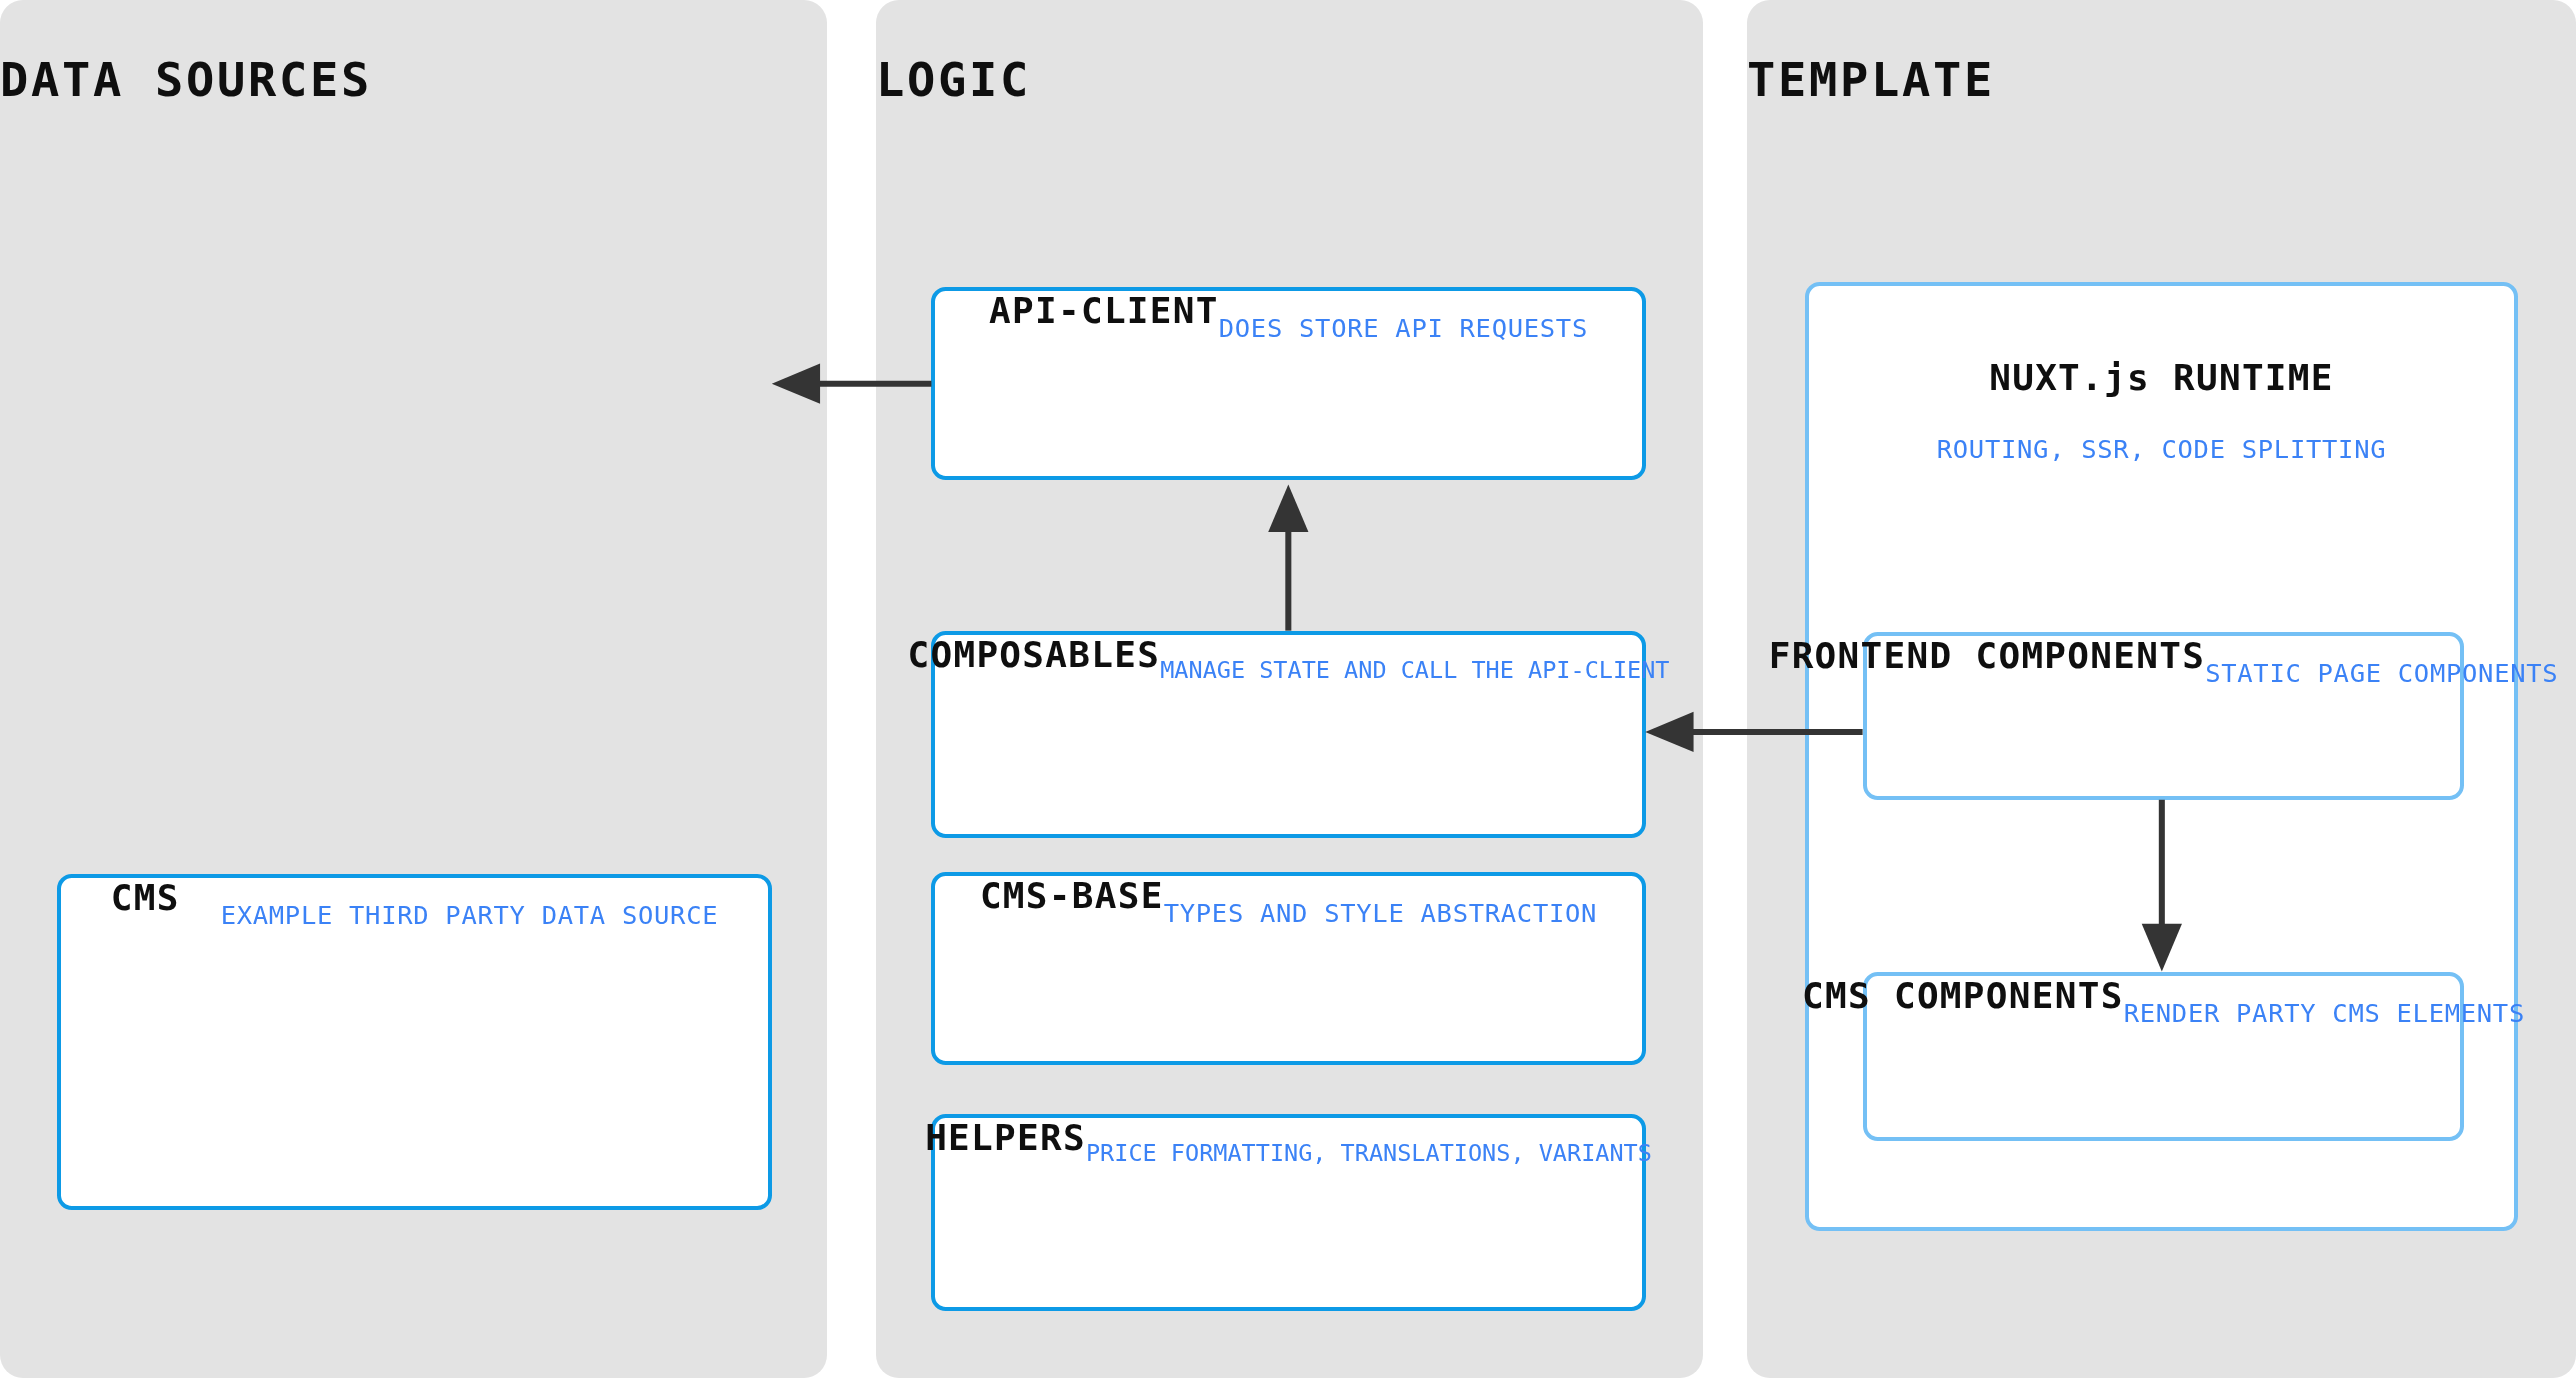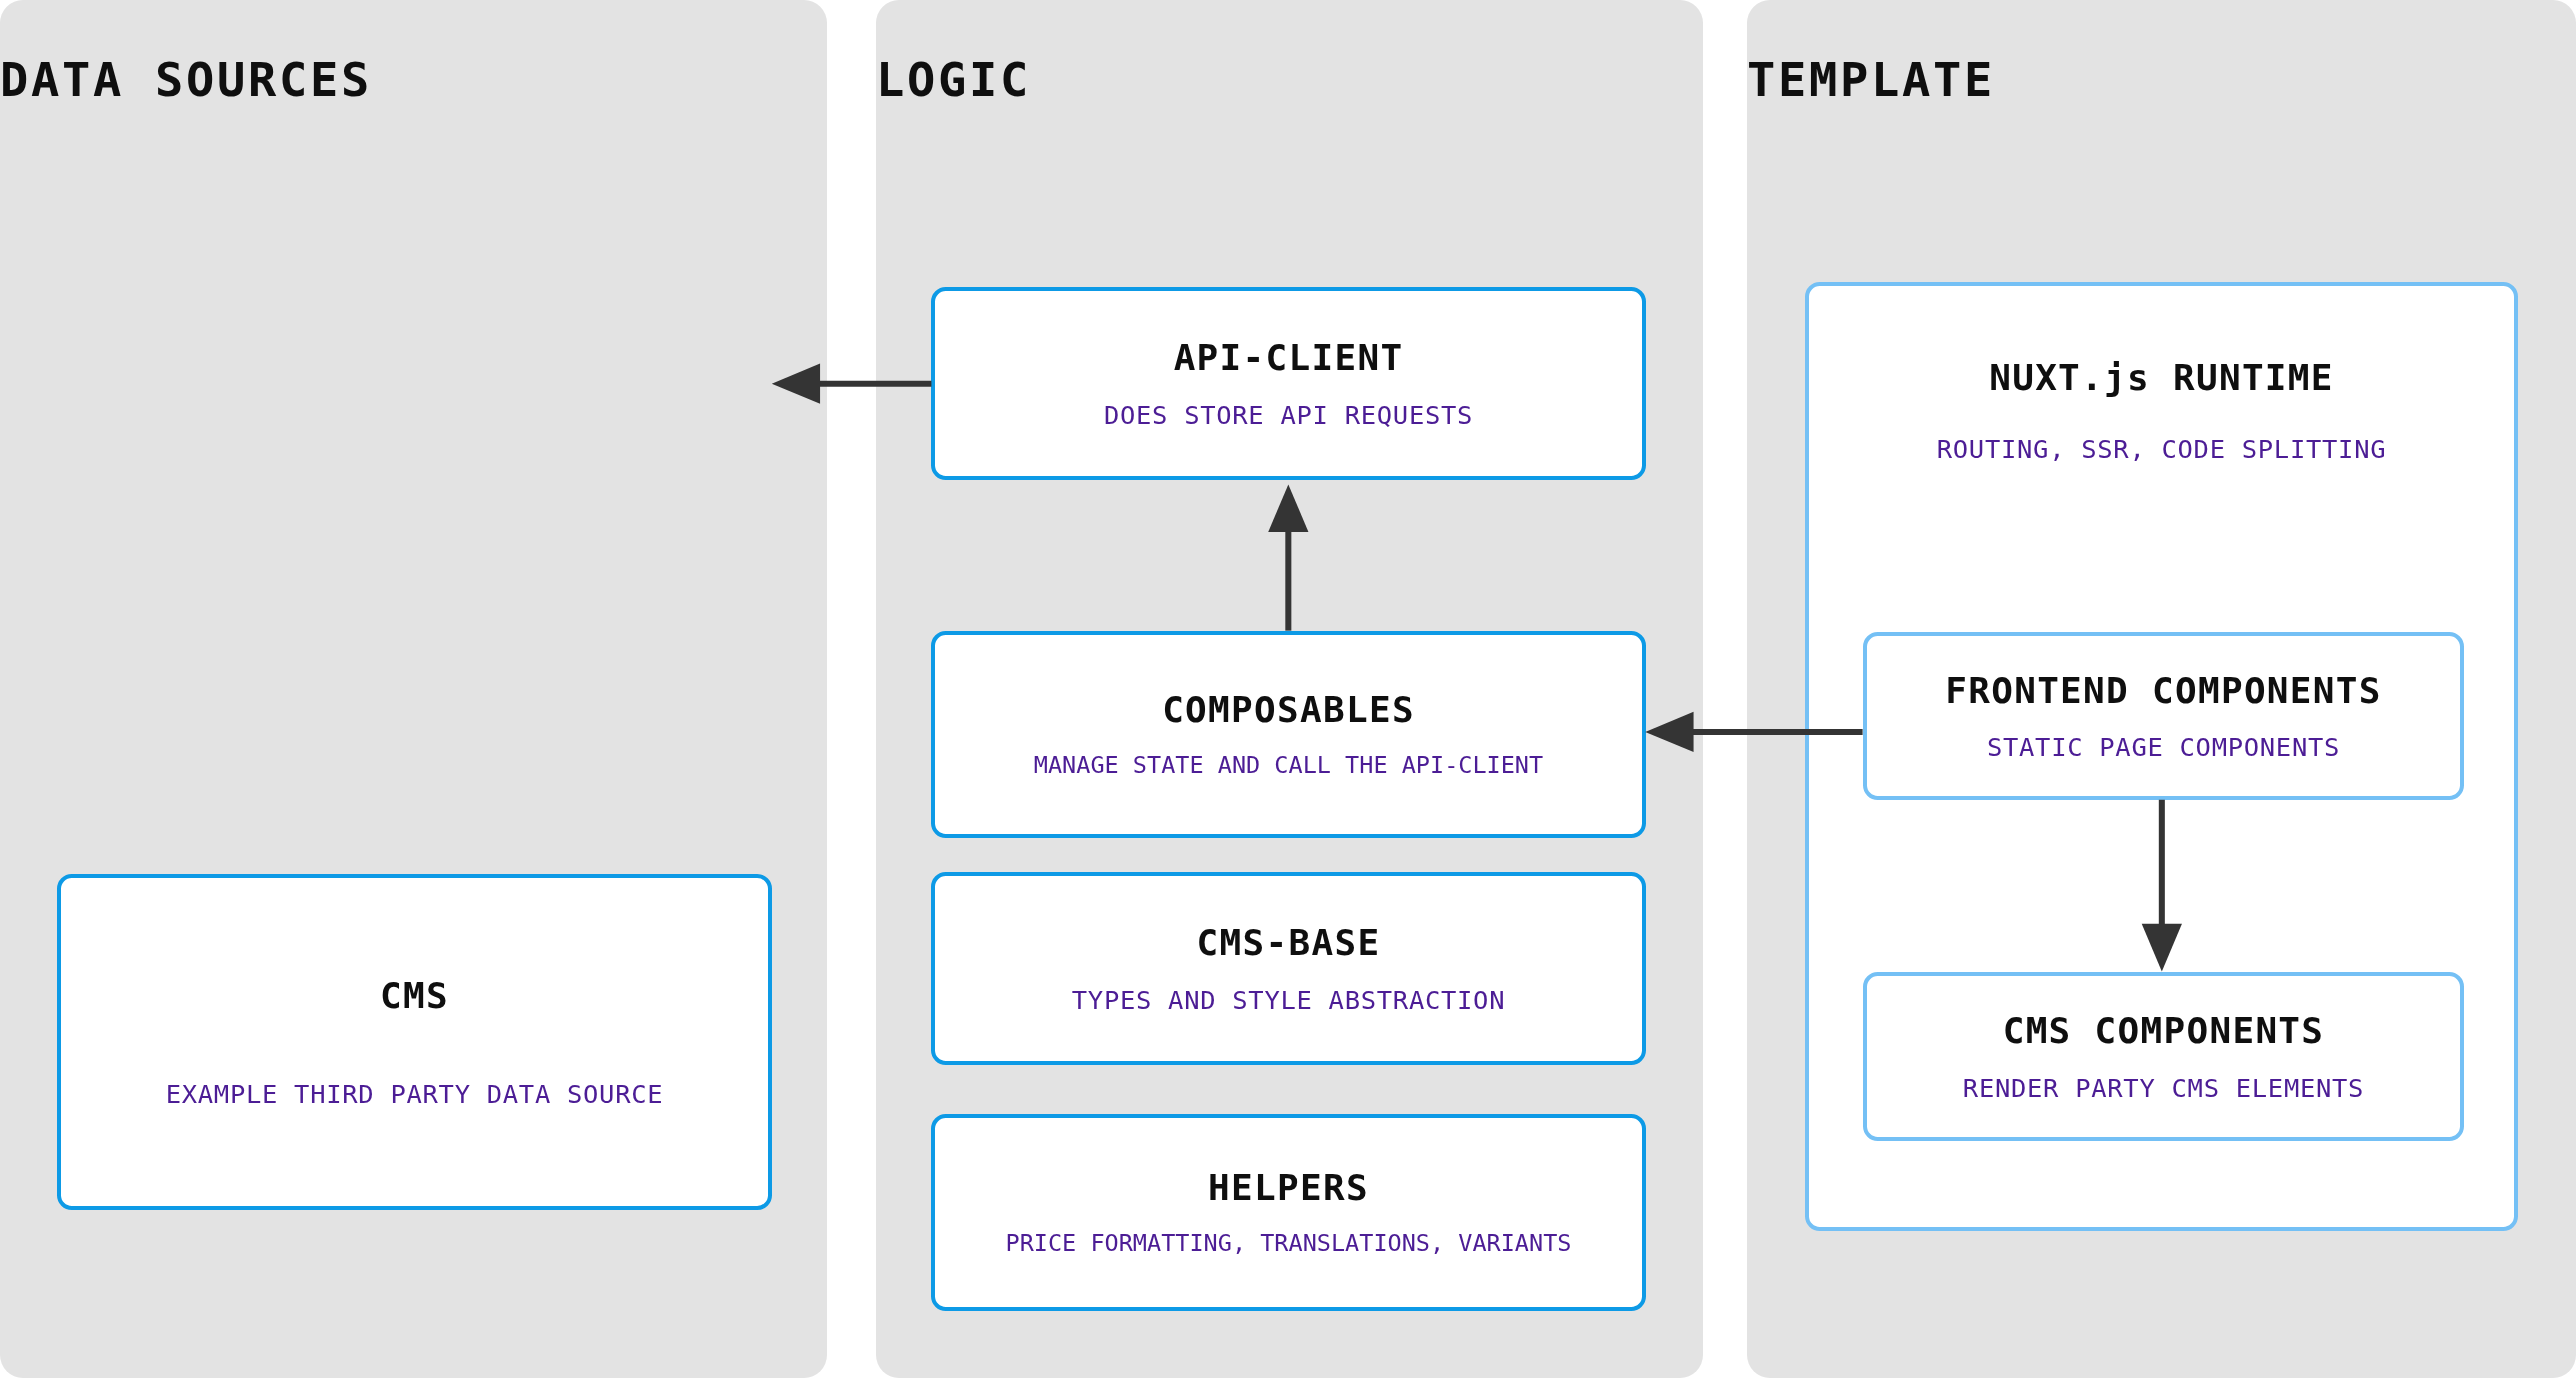--- a/index.html
+++ b/index.html
@@ -47,43 +47,43 @@
     white-space: nowrap;
   }
 
   
   .node {
     position: absolute;
     background: #ffffff;
     border-radius: 14.8px;
     box-sizing: border-box;
     display: flex;
-    flex-direction: column;
-    align-items: center;
+    flex-direction: row;
+    align-items: flex-start;
     justify-content: center;
   }
   .node.strong { border: 4.7px solid #0d9ae6; }
   .node.light  { border: 4px solid #74c0f5; }
 
   .node-title {
     font-size: 36px;
     font-weight: 700;
     letter-spacing: 1.3px;
     color: #0f0f0f;
     font-family: "DejaVu Sans Mono", monospace;
     text-align: center;
     white-space: nowrap;
     line-height: 1.1;
   }
   .node-sub {
     margin-top: 23px;
     font-size: 25.5px;
     font-weight: 400;
     letter-spacing: 0.7px;
-    color: #4c1d95;
+    color: #3b82f6;
     font-family: "DejaVu Sans Mono", monospace;
     text-align: center;
     white-space: nowrap;
     line-height: 1.1;
   }
   .node-sub.tight { font-size: 23.5px; letter-spacing: 0px; }
 
   
   .node.container {
     justify-content: flex-start;

